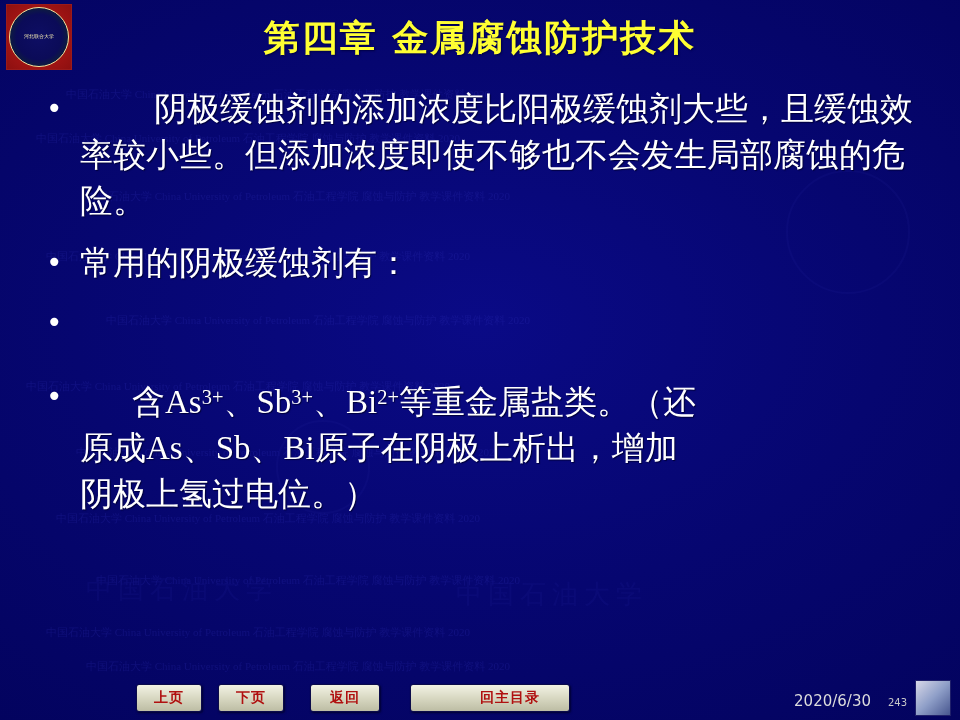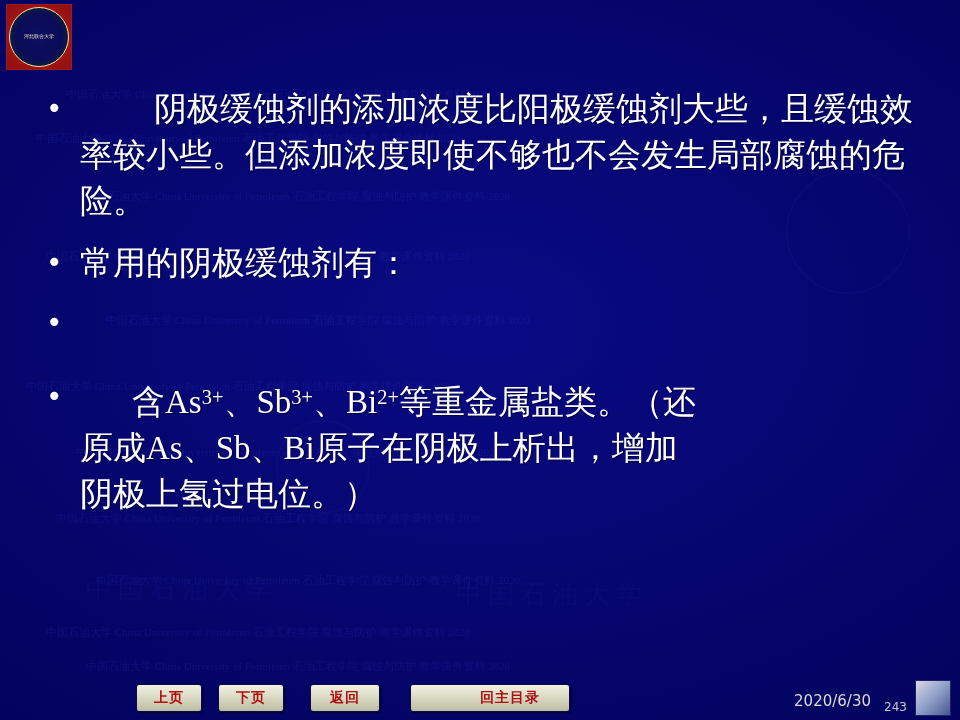--- a/index.html
+++ b/index.html
@@ -163,23 +163,23 @@
     position: absolute;
     right: 86px;
     bottom: 10px;
     color: #dcdcdc;
     font-size: 15px;
     font-family: "DejaVu Sans", sans-serif;
   }
   .pagenum {
     position: absolute;
     right: 50px;
-    bottom: 6px;
+    bottom: 12px;
     color: #c8c8c8;
-    font-size: 12px;
+    font-size: 10px;
     font-family: "DejaVu Sans", sans-serif;
   }
   .corner-logo {
     position: absolute;
     right: 6px;
     bottom: 4px;
     width: 34px;
     height: 34px;
     background: linear-gradient(135deg, #d8d8e8 0%, #8f9fc8 50%, #47568f 100%);
     border: 1px solid #20206a;
@@ -210,20 +210,21 @@
     <div class="wm-line" style="left:60px; top:646px;">中国石油大学 China University of Petroleum 石油工程学院 腐蚀与防护 教学课件资料 2020</div>
     <div class="wm-big" style="left:60px; top:570px;">中国石油大学</div>
     <div class="wm-big" style="left:430px; top:575px;">中国石油大学</div>
     <div class="wm-seal" style="left:760px; top:170px; width:120px; height:120px;"></div>
     <div class="wm-seal" style="left:250px; top:420px; width:90px; height:90px;"></div>
   </div>
 
   <div class="logo">
     <div class="logo-inner">河北联合大学</div>
   </div>
+  <div class="title">第四章    金属腐蚀防护技术</div>
 
   <div class="content">
 
     <div class="bullet-row p1">
       <div class="bullet-dot">•</div>
       <div class="bullet-text">
         <span style="display:inline-block; width:74px;"></span><span>阴极缓蚀剂的添加浓度比阳极缓蚀剂大些，且缓蚀效率较小些。但添加浓度即使不够也不会发生局部腐蚀的危险。</span>
       </div>
     </div>
 

